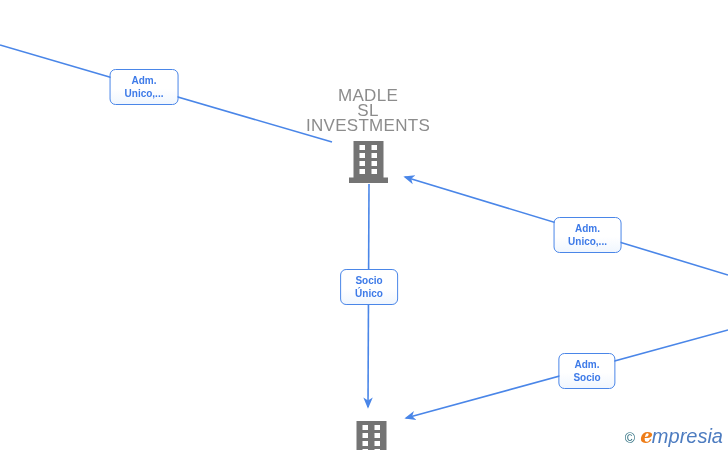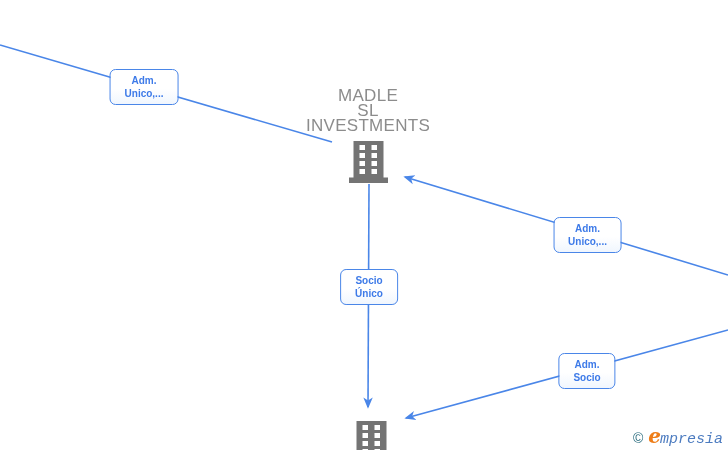--- a/index.html
+++ b/index.html
@@ -53,23 +53,23 @@
   .logo .brand-e {
     color: #ee7d18;
     font-family: "DejaVu Serif", serif;
     font-style: italic;
     font-weight: bold;
     font-size: 20px;
     line-height: 1;
   }
   .logo .brand-rest {
     color: #4d7cc0;
-    font-family: Liberation Mono, monospace;
+    font-family: Liberation Sans, sans-serif;
     font-style: italic;
-    font-size: 15px;
+    font-size: 20px;
     margin-left: -1px;
   }
 </style>
 </head>
 <body>
 
 <div class="stage">
 
   <svg class="graph" width="728" height="450" viewBox="0 0 728 450">
     <defs>

